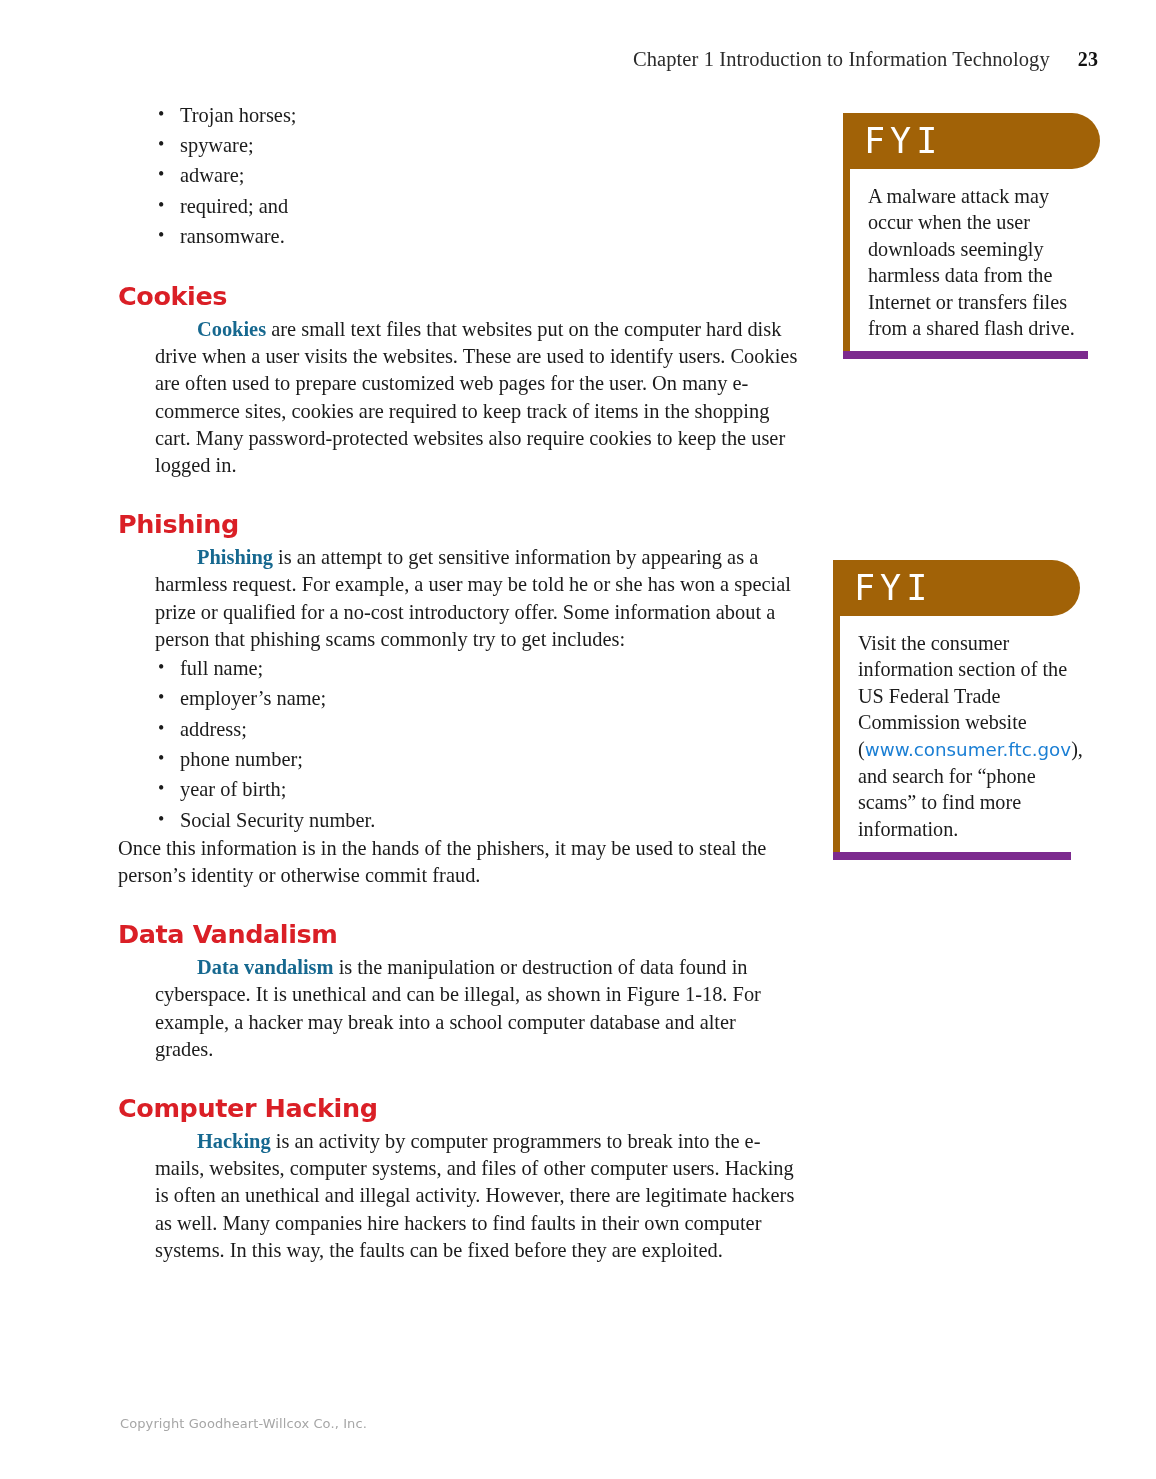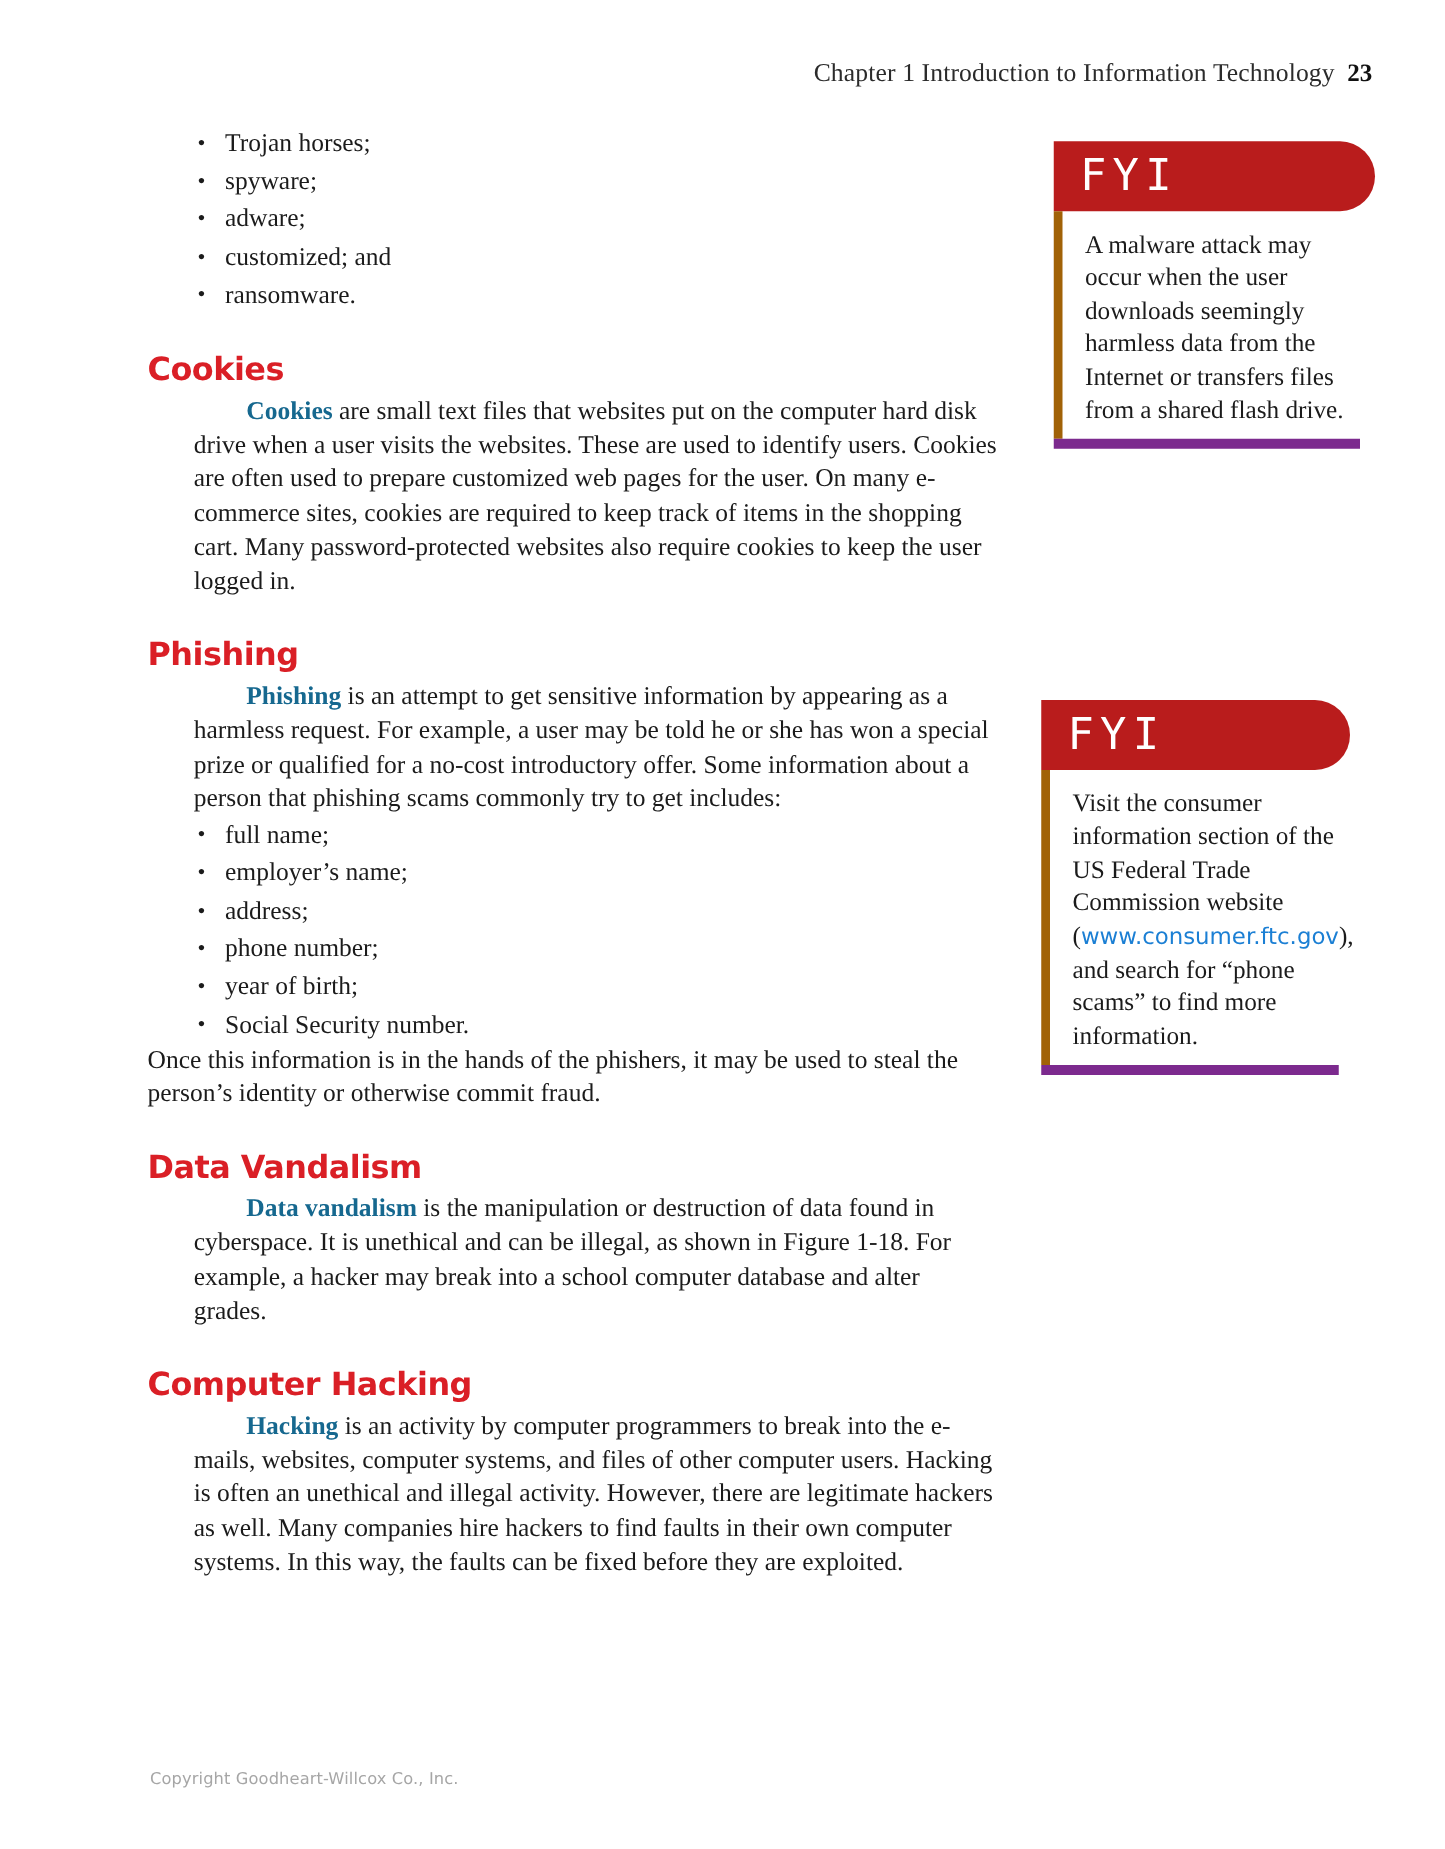--- a/index.html
+++ b/index.html
@@ -16,21 +16,21 @@
     overflow: hidden;
   }
 
   
   .running-head {
     position: absolute;
     top: 48px;
     right: 58px;
     display: flex;
     align-items: center;
-    gap: 10px;
+    gap: 28px;
     font-family: "Liberation Serif", "DejaVu Serif", serif;
     font-size: 20.5px;
     color: #2b2b2b;
     letter-spacing: 0.1px;
   }
   .running-head .page-number {
     font-weight: bold;
     font-size: 20px;
     color: #111;
   }
@@ -89,21 +89,21 @@
     top: -1px;
     font-size: 18px;
   }
   ul.bullets.tight li { line-height: 30.3px; }
 
   
   .fyi {
     position: absolute;
   }
   .fyi .fyi-header {
-    background: #b91c1c;
+    background: #a16207;
     border-radius: 0 34px 34px 0;
     height: 56px;
     display: flex;
     align-items: center;
     padding-left: 21px;
     box-sizing: border-box;
   }
   .fyi .fyi-title {
     font-family: "DejaVu Sans Mono", "Liberation Mono", monospace;
     color: #ffffff;
@@ -168,21 +168,21 @@
   <span>Chapter 1  Introduction to Information Technology</span>
   <span class="page-number">23</span>
 </div>
 
 <div class="text-column">
 
   <ul class="bullets">
     <li>Trojan horses;</li>
     <li>spyware;</li>
     <li>adware;</li>
-    <li>customized; and</li>
+    <li>required; and</li>
     <li>ransomware.</li>
   </ul>
 
   <div class="gap-before-head"></div>
   <h2 class="section-head">Cookies</h2>
   <div class="gap-after-head"></div>
   <p class="body-p indent"><span class="term">Cookies</span><span> are small text files that websites put on the computer hard disk drive when a user visits the websites. These are used to identify users. Cookies are often used to prepare customized web pages for the user. On many e-commerce sites, cookies are required to keep track of items in the shopping cart. Many password-protected websites also require cookies to keep the user logged in.</span></p>
 
   <div class="gap-before-head"></div>
   <h2 class="section-head">Phishing</h2>

